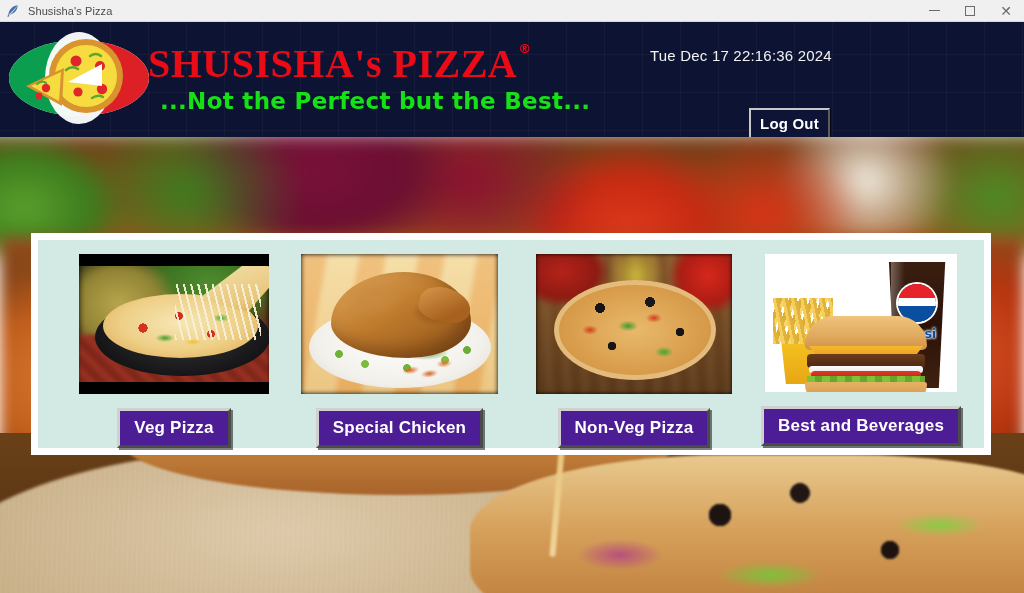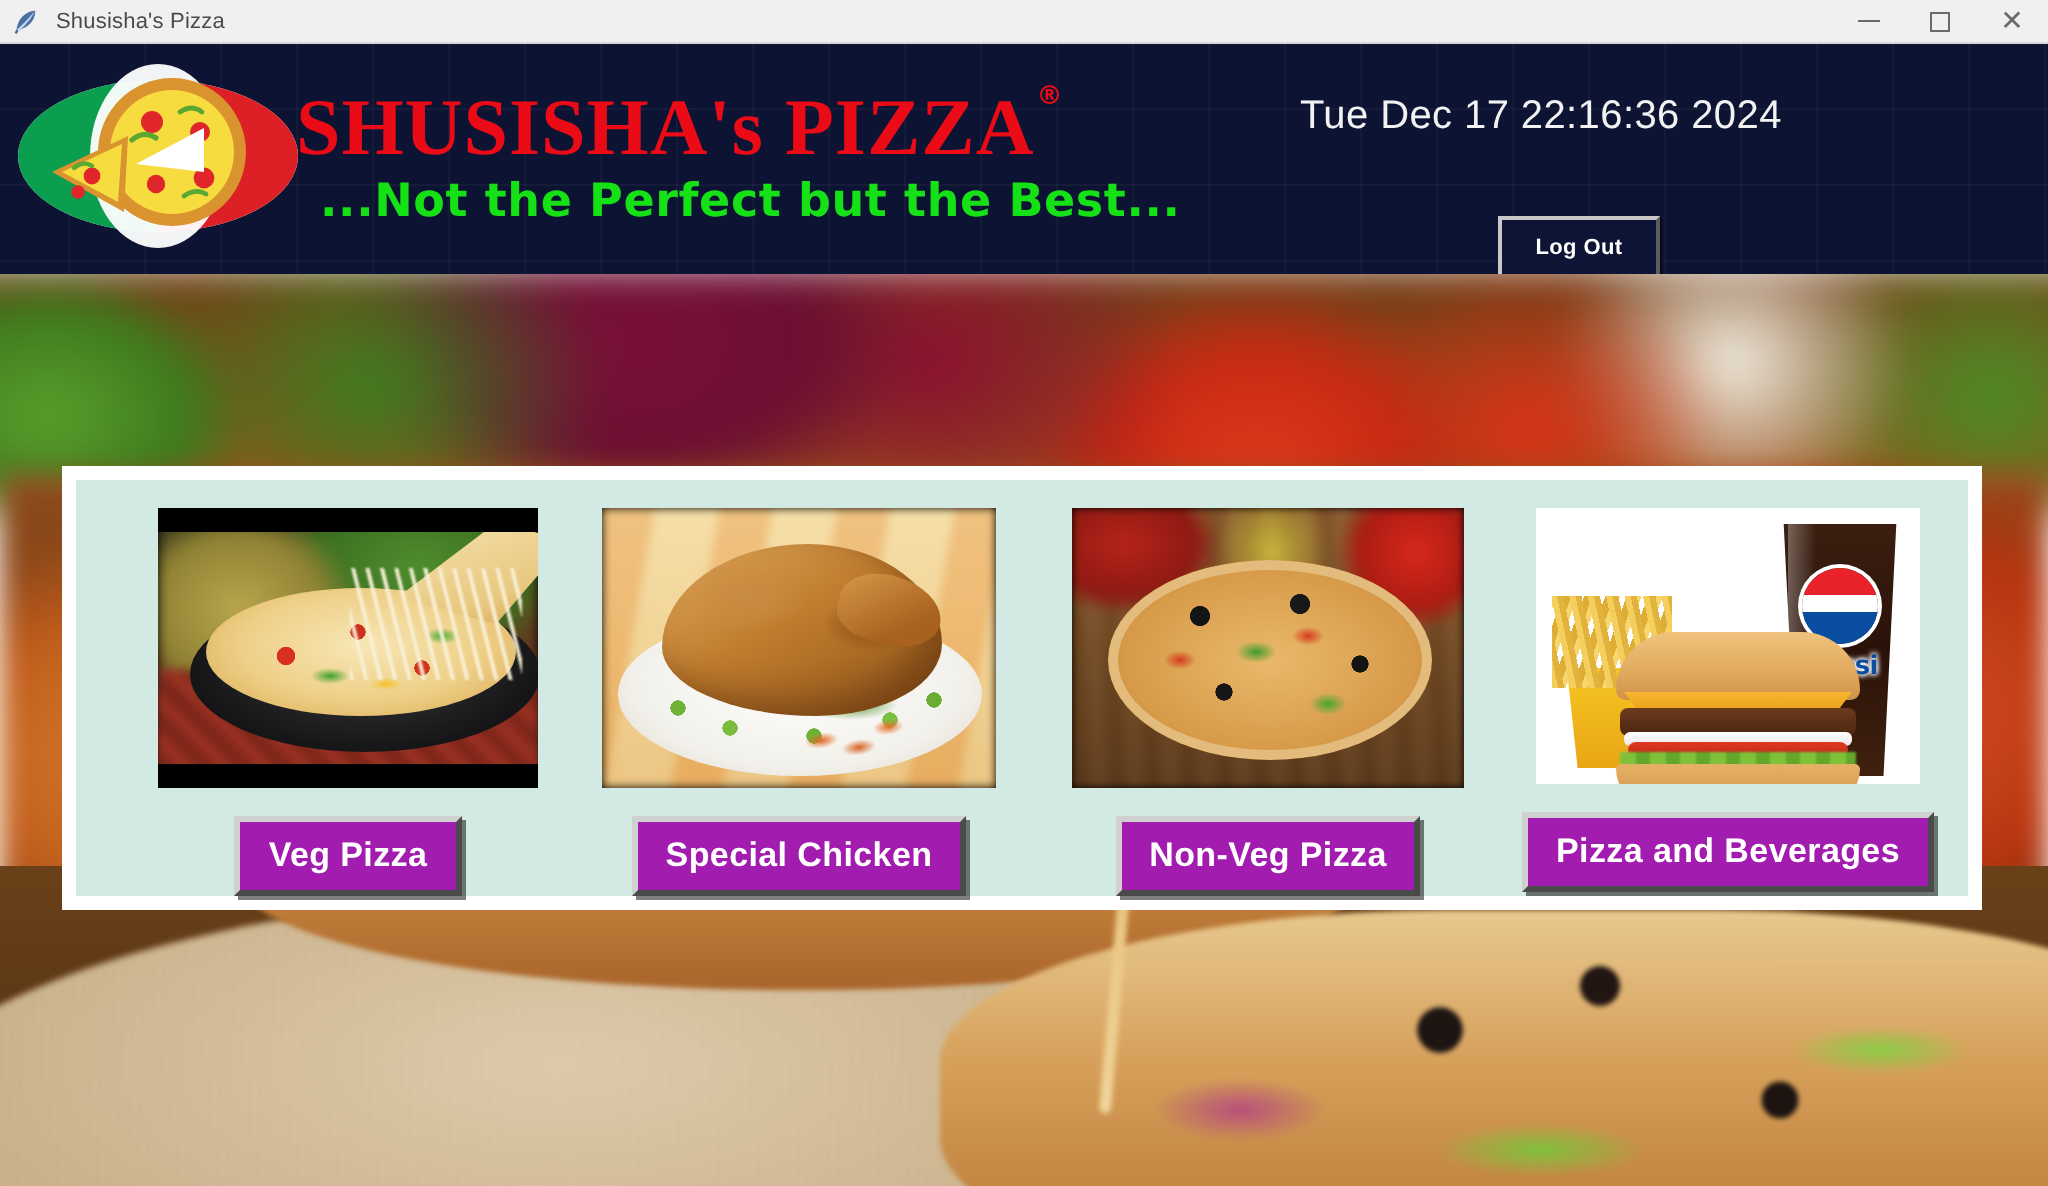--- a/index.html
+++ b/index.html
@@ -116,37 +116,37 @@
     margin-top: 6px;
     margin-left: 12px;
     white-space: nowrap;
     line-height: 1;
   }
   .datetime {
     position: absolute;
     top: 25px;
     left: 650px;
     font-family: "Liberation Sans", sans-serif;
-    font-size: 20px;
+    font-size: 15px;
     color: #f2f2f2;
     white-space: nowrap;
     letter-spacing: 0.2px;
   }
   .logout-btn {
     position: absolute;
     top: 86px;
     left: 749px;
     width: 81px;
     height: 31px;
     background: #0e1436;
     border: 2px solid;
     border-color: #c8c8c8 #5c5c5c #5c5c5c #c8c8c8;
     color: #ffffff;
     font-family: "Liberation Sans", sans-serif;
-    font-size: 11px;
+    font-size: 15px;
     font-weight: bold;
     display: flex;
     align-items: center;
     justify-content: center;
     cursor: pointer;
     box-shadow: 1px 1px 0 rgba(0,0,0,0.55);
     letter-spacing: 0.2px;
   }
 
   
@@ -270,21 +270,21 @@
   }
   .card-img {
     position: relative;
     overflow: hidden;
     background: #000;
     display: block;
     cursor: pointer;
   }
   .card-btn {
     margin-top: 14px;
-    background: #a21caf;
+    background: #4c1d95;
     border: 3px solid;
     border-color: #d0d0d0 #4a4a4a #4a4a4a #d0d0d0;
     color: #ffffff;
     font-family: "Liberation Sans", sans-serif;
     font-size: 17px;
     font-weight: bold;
     padding: 7px 14px;
     cursor: pointer;
     white-space: nowrap;
     box-shadow: 2px 2px 0 rgba(0,0,0,0.5);
@@ -634,19 +634,19 @@
               <div class="bun-top"></div>
               <div class="b-cheese"></div>
               <div class="b-patty"></div>
               <div class="b-onion"></div>
               <div class="b-tomato"></div>
               <div class="b-lettuce"></div>
               <div class="bun-bot"></div>
             </div>
           </div>
         </div>
-        <div class="card-btn">Pizza and Beverages</div>
+        <div class="card-btn">Best and Beverages</div>
       </div>
 
     </div>
   </div>
 
 </div>
 
 </body></html>

